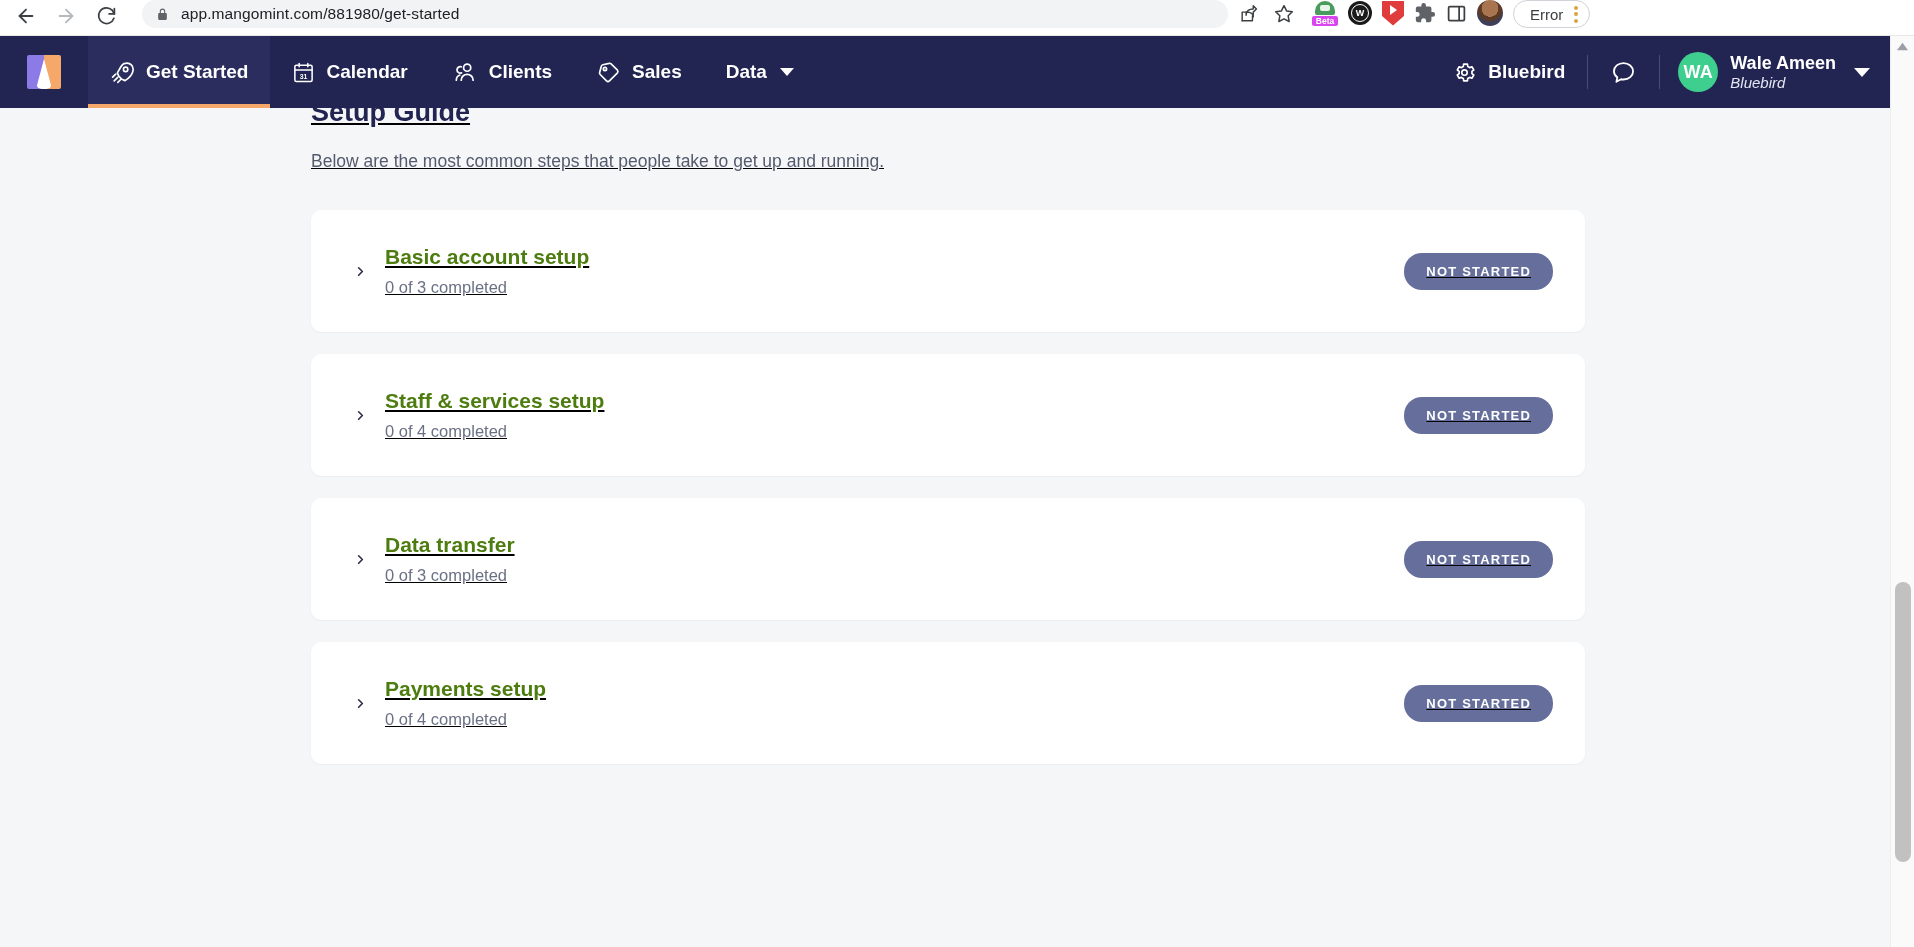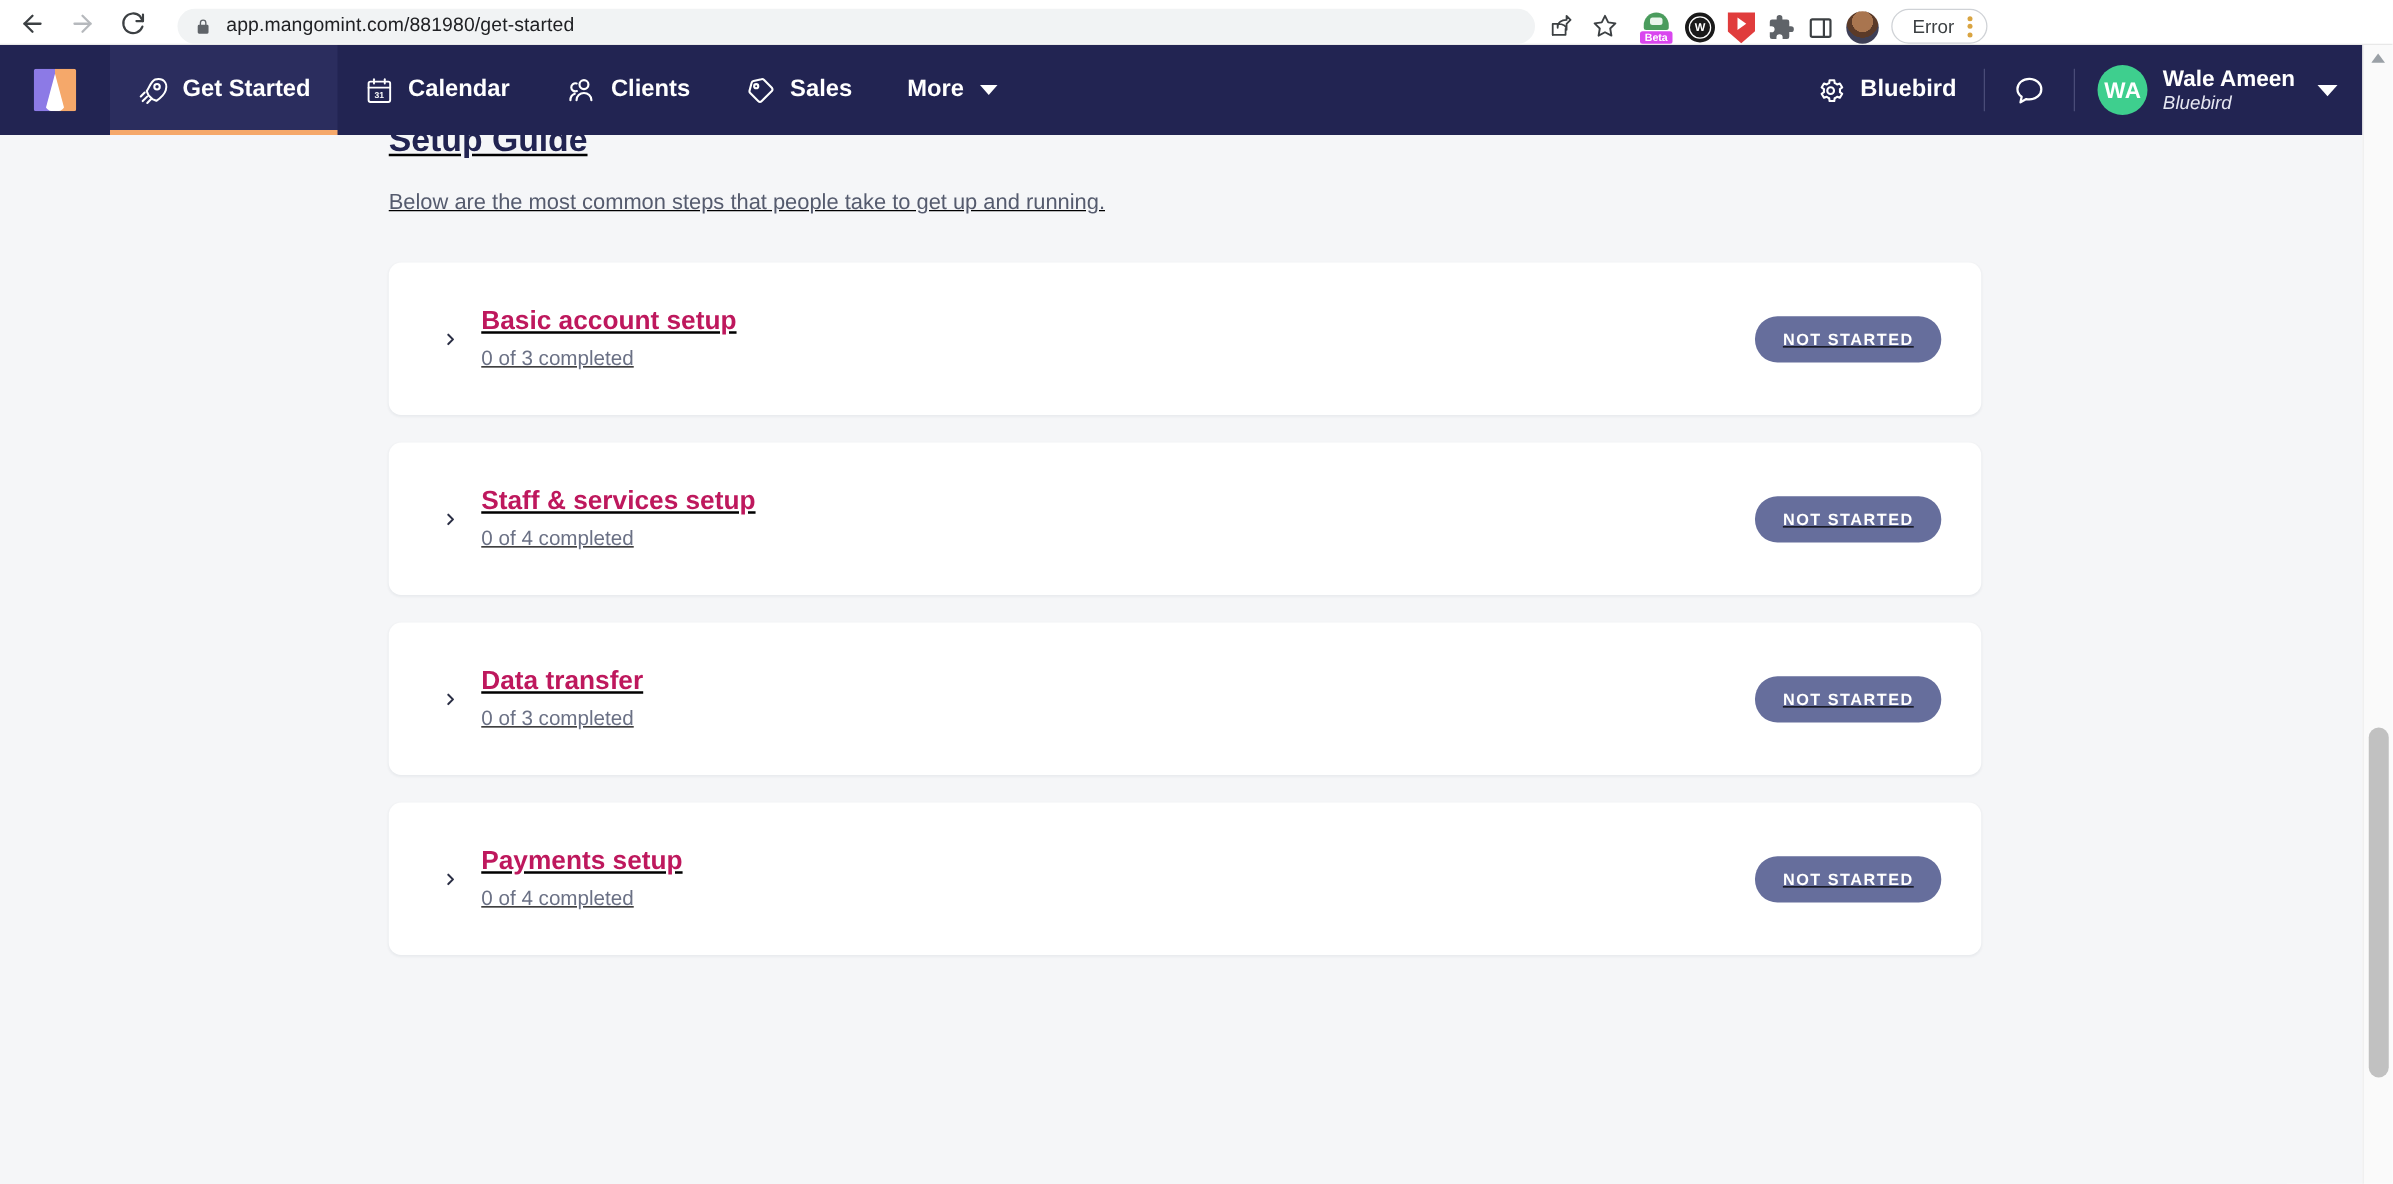--- a/index.html
+++ b/index.html
@@ -9,21 +9,21 @@
     background: #ffffff;
     font-family: "Liberation Sans", sans-serif;
     -webkit-font-smoothing: antialiased;
   }
 
   
   .browser-bar {
     position: absolute; top: 0; left: 0;
     width: 1914px; height: 36px;
     background: #ffffff;
-    display: flex; align-items: flex-end;
+    display: flex; align-items: flex-start;
     border-bottom: 1px solid #e8e8e8;
   }
   .nav-btns { display: flex; align-items: center; gap: 0px; padding-left: 6px; }
   .nav-btn {
     width: 40px; height: 32px;
     display: flex; align-items: center; justify-content: center;
     color: #3c4043;
   }
   .nav-btn.disabled { color: #b6b9bd; }
   .nav-btn svg { display: block; }
@@ -197,21 +197,21 @@
     margin-bottom: 22px;
     display: flex; align-items: center;
     padding: 0 32px 0 36px;
     box-shadow: 0 1px 2px rgba(26,30,60,0.05);
   }
   .chev {
     width: 26px; display:flex; align-items:center; justify-content:center;
     color:#2b2f45; margin-right: 12px;
   }
   .card-texts { display:flex; flex-direction:column; gap: 9px; }
-  .card-title { font-size: 21px; font-weight: bold; color:#be185d; }
+  .card-title { font-size: 21px; font-weight: bold; color:#4d7c0f; }
   .card-sub   { font-size: 16.5px; color:#6b7185; }
   .card-spacer { flex: 1; }
   .badge {
     background: #666e9c; color:#ffffff;
     border-radius: 18px;
     padding: 11px 22px;
     font-size: 13px; font-weight: bold;
     letter-spacing: 1.2px;
   }
 
@@ -367,21 +367,21 @@
     <span>
       <svg width="25" height="25" viewBox="0 0 24 24" fill="none" stroke="#ffffff" stroke-width="1.6" stroke-linecap="round" stroke-linejoin="round">
         <path d="M20.6 12.3 12.9 20a2 2 0 0 1-2.8 0l-6.1-6.1a2 2 0 0 1-.5-1.9l1.6-6a2 2 0 0 1 1.5-1.4l6-1.4a2 2 0 0 1 1.9.5l6.1 6.1a2 2 0 0 1 0 2.5z"></path>
         <circle cx="8.6" cy="8.6" r="1.6"></circle>
       </svg>
     </span>
     <span>Sales</span>
   </div>
 
   <div class="nav-item">
-    <span>More</span>
+    <span>Data</span>
     <span class="caret"></span>
   </div>
 
   <div class="nav-spacer"></div>
 
   <div class="nav-right">
     <div class="nav-item">
       <span>
         <svg width="25" height="25" viewBox="0 0 24 24" fill="none" stroke="#ffffff" stroke-width="1.6" stroke-linecap="round" stroke-linejoin="round">
           <circle cx="12" cy="12" r="2.6"></circle>

